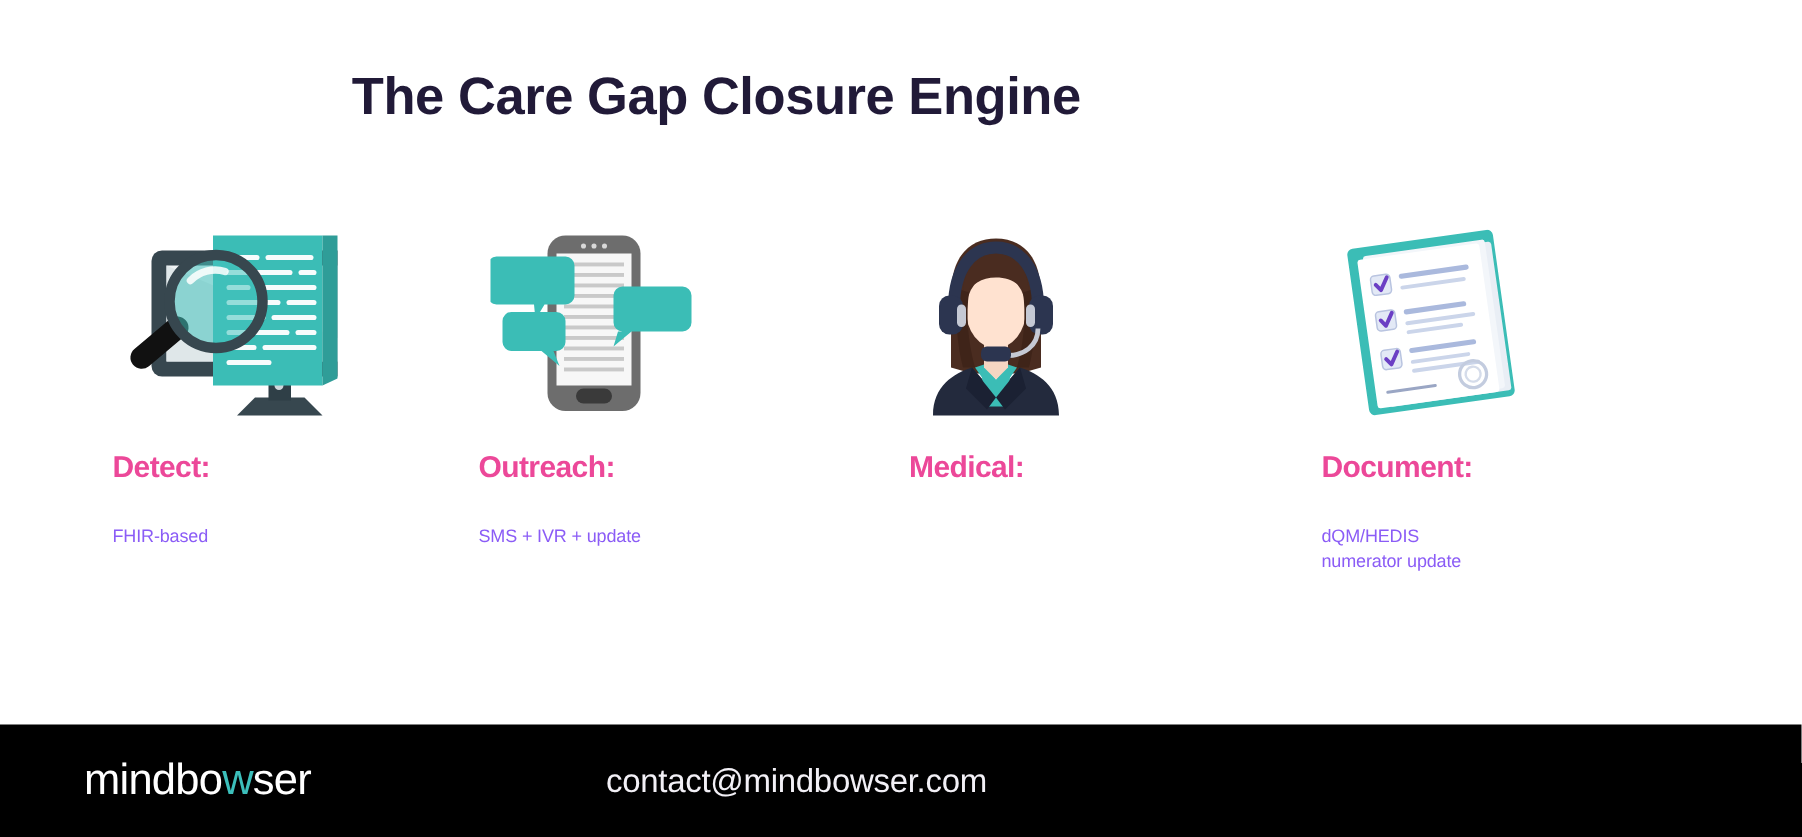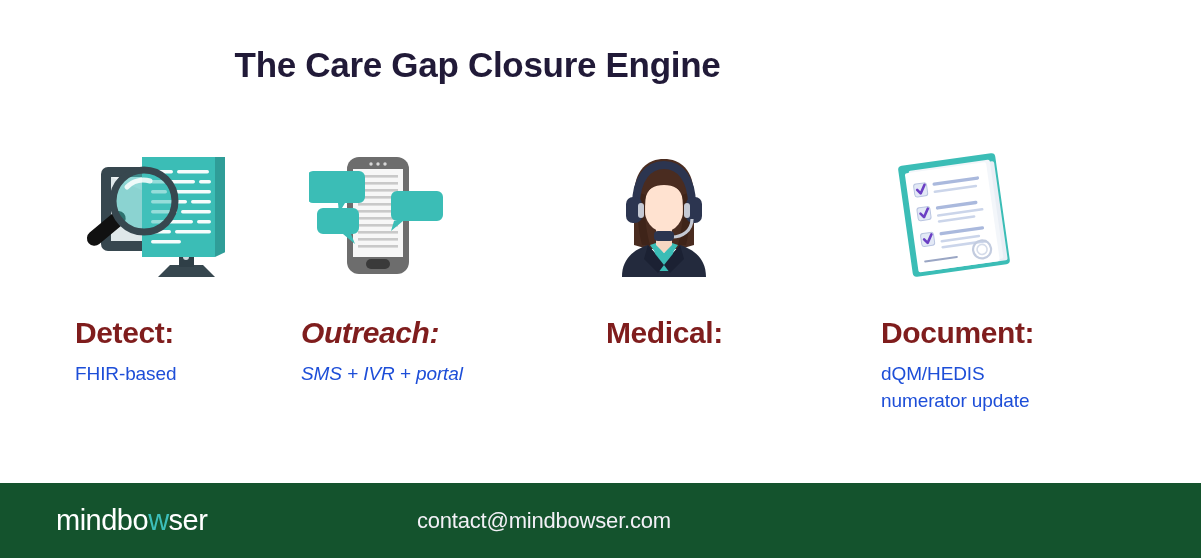--- a/index.html
+++ b/index.html
@@ -44,82 +44,81 @@
     left: 0;
     width: 1201px;
     height: 300px;
   }
   .col {
     position: absolute;
     top: 0;
     height: 300px;
   }
   .col-0 { left: 75px;  width: 230px; }
-  .col-1 { left: 301px; width: 275px; font-style: italic; }
+  .col-1 { left: 319px; width: 275px; }
   .col-2 { left: 606px; width: 285px; }
   .col-3 { left: 881px; width: 260px; }
 
   .icon-wrap {
     height: 130px;
     display: flex;
     align-items: flex-end;
     justify-content: flex-start;
   }
   .col-0 .icon-wrap { padding-left: 0px; }
   .col-1 .icon-wrap { padding-left: 8px; }
   .col-2 .icon-wrap { padding-left: 8px; }
   .col-3 .icon-wrap { padding-left: 8px; }
 
   .col-heading {
-    margin-top: 38px;
-    font-size: 30px;
+    margin-top: 23px;
+    font-size: 20px;
     font-weight: bold;
-    color: #7f1d1d;
+    color: #ec4899;
     letter-spacing: -0.4px;
     line-height: 1.1;
   }
   .col-body {
-    margin-top: 12px;
-    font-size: 19px;
-    color: #1d4ed8;
+    margin-top: 26px;
+    font-size: 12px;
+    color: #8b5cf6;
     line-height: 1.42;
     font-weight: 400;
     letter-spacing: -0.1px;
   }
   .col-body .line { display: block; }
 
   
   .footer {
     position: absolute;
     left: 0;
     bottom: 0;
     width: 1201px;
     height: 75px;
-    background: #14532d;
+    background: #000000;
     display: flex;
     align-items: center;
     text-decoration: underline;
   }
   .footer-logo {
     position: absolute;
     left: 56px;
     font-size: 29px;
     color: #ffffff;
     letter-spacing: -0.5px;
     font-weight: 400;
     font-family: "Liberation Sans", sans-serif;
   }
   .footer-logo .w-accent { color: #3CBFBB; }
   .footer-email {
     position: absolute;
     left: 404px;
     font-size: 22px;
     color: #f2f0f6;
     letter-spacing: -0.2px;
-    margin-left: 13px;
   }
   .footer-site {
     position: absolute;
     left: 853px;
     font-size: 22px;
     color: #f2f0f6;
     letter-spacing: -0.2px;
   }
 
   svg { display: block; }
@@ -213,21 +212,21 @@
 
           <path d="M4 18 h46 a6 6 0 0 1 6 6 v20 a6 6 0 0 1 -6 6 h-14 l-6 10 l-1 -10 h-25 a6 6 0 0 1 -6 -6 v-20 a6 6 0 0 1 6 -6 z" fill="#3bbdb6"></path>
 
           <path d="M14 55 h30 a6 6 0 0 1 6 6 v14 a6 6 0 0 1 -6 6 h-2 l4 10 l-12 -10 h-20 a6 6 0 0 1 -6 -6 v-14 a6 6 0 0 1 6 -6 z" fill="#3bbdb6"></path>
 
           <path d="M88 38 h40 a6 6 0 0 1 6 6 v18 a6 6 0 0 1 -6 6 h-34 l-12 10 l3 -10 h3 a6 6 0 0 1 -6 -6 v-18 a6 6 0 0 1 6 -6 z" fill="#3bbdb6"></path>
         </svg>
       </div>
       <div class="col-heading">Outreach:</div>
       <div class="col-body">
-        <span class="line">SMS + IVR + portal</span>
+        <span class="line">SMS + IVR + update</span>
       </div>
     </div>
 
     <div class="col col-2">
       <div class="icon-wrap">
         <svg width="100" height="125" viewBox="0 0 100 125">
 
           <path d="M20 44 C20 16 34 6 50 6 C66 6 80 16 80 44 L80 92 L66 96 L34 96 L20 92 Z" fill="#4a2c20"></path>
 
           <path d="M8 124 C8 104 22 96 34 92 L50 110 L66 92 C78 96 92 104 92 124 Z" fill="#232a3d"></path>

